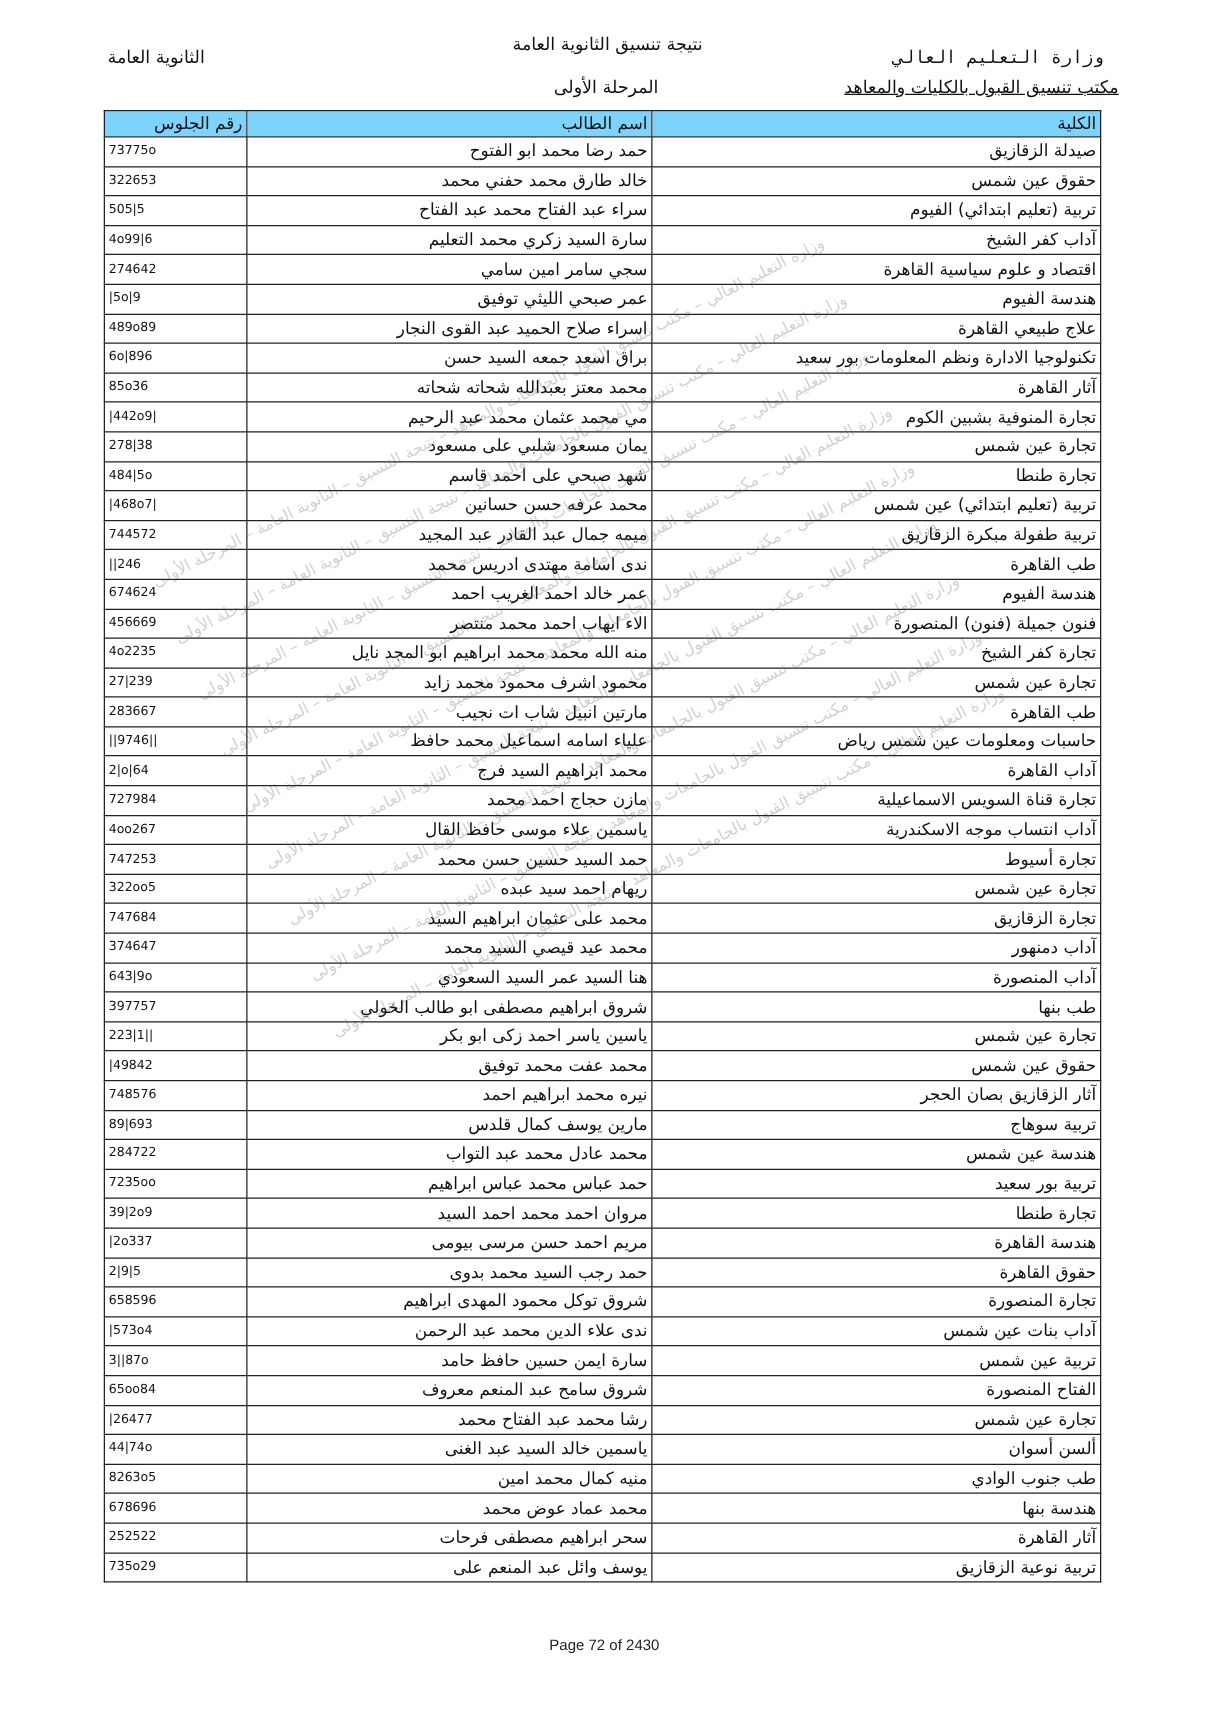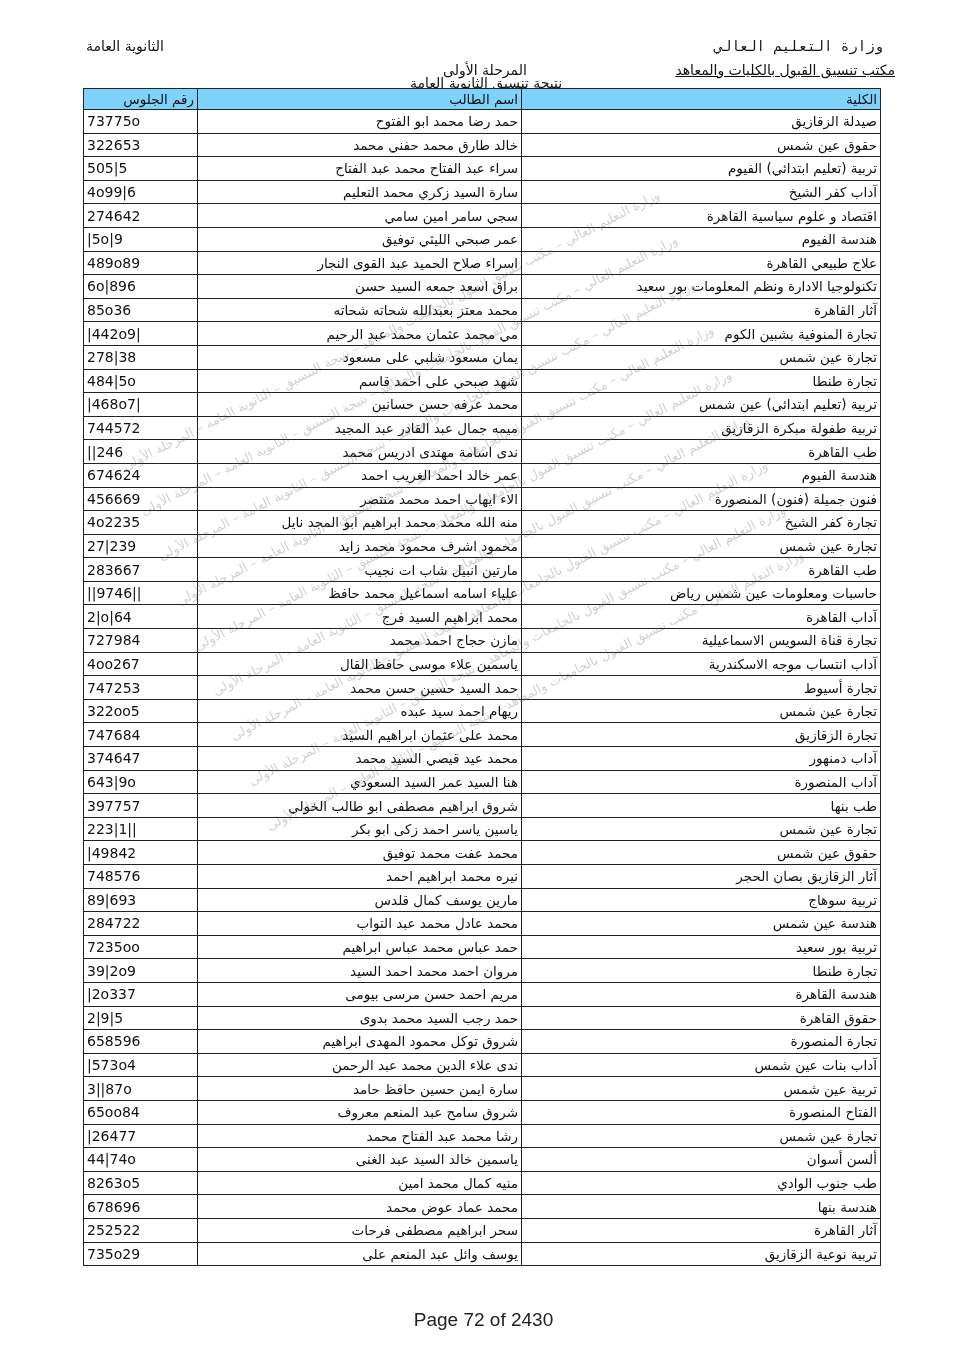--- a/index.html
+++ b/index.html
@@ -1,41 +1,41 @@
 <!DOCTYPE html>
 <html><head>
 <meta charset="utf-8">
 <style>
   html, body { margin: 0; padding: 0; background: #ffffff; }
   body { width: 967px; height: 1368px; position: relative; overflow: hidden;
          font-family: "DejaVu Sans", "Liberation Sans", sans-serif; color: #111; }
   .hdr { position: absolute; font-size: 14px; white-space: nowrap; direction: rtl; }
   .hdr-r1 { right: 84px; top: 38px; font-family: Liberation Mono, monospace; }
   .hdr-r2 { right: 72px; top: 62px; text-decoration: underline; }
-  .hdr-c1 { left: 410px; top: 28px; margin-top: 47px; }
+  .hdr-c1 { left: 410px; top: 28px; }
   .hdr-c2 { left: 443px; top: 62px; }
   .hdr-l1 { left: 86px; top: 38px; }
   table.grid { position: absolute; left: 83px; top: 88px; width: 797px;
                border-collapse: collapse; table-layout: fixed; direction: rtl; }
   table.grid col.c-fac { width: 359px; }
   table.grid col.c-name { width: 324px; }
   table.grid col.c-seat { width: 114px; }
   table.grid th, table.grid td { border: 1.5px solid #222; height: 22.6px; padding: 0 3px;
                font-size: 13.5px; font-weight: normal; white-space: nowrap; overflow: hidden;
                text-align: right; line-height: 22px; }
   table.grid th { background: #7dd3fc; height: 20px; line-height: 20px; }
-  table.grid td.seat { direction: ltr; font-family: "DejaVu Sans", sans-serif; font-size: 14px; }
+  table.grid td.seat { direction: ltr; font-family: "DejaVu Sans", sans-serif; font-size: 10px; }
   td.seat.al-l { text-align: left; }
   td.seat.al-r { text-align: left; }
   .watermark { position: absolute; left: 120px; top: 80px; width: 800px; height: 900px;
                pointer-events: none; overflow: hidden; }
   .wm { position: absolute; font-size: 13px; color: rgba(90,90,90,0.28); white-space: nowrap;
         transform: rotate(-27deg); transform-origin: left top; direction: rtl; }
   .footer { position: absolute; top: 1309px; left: 0; width: 967px; text-align: center;
-            font-size: 19px; font-family: "Liberation Sans", sans-serif; color: #222; }
+            font-size: 12px; font-family: "Liberation Sans", sans-serif; color: #222; }
 </style>
 </head>
 <body>
 
 <div class="hdr hdr-r1">وزارة التعليم العالي</div>
 <div class="hdr hdr-r2">مكتب تنسيق القبول بالكليات والمعاهد</div>
 <div class="hdr hdr-c1">نتيجة تنسيق الثانوية العامة</div>
 <div class="hdr hdr-c2">المرحلة الأولى</div>
 <div class="hdr hdr-l1">الثانوية العامة</div>
 

